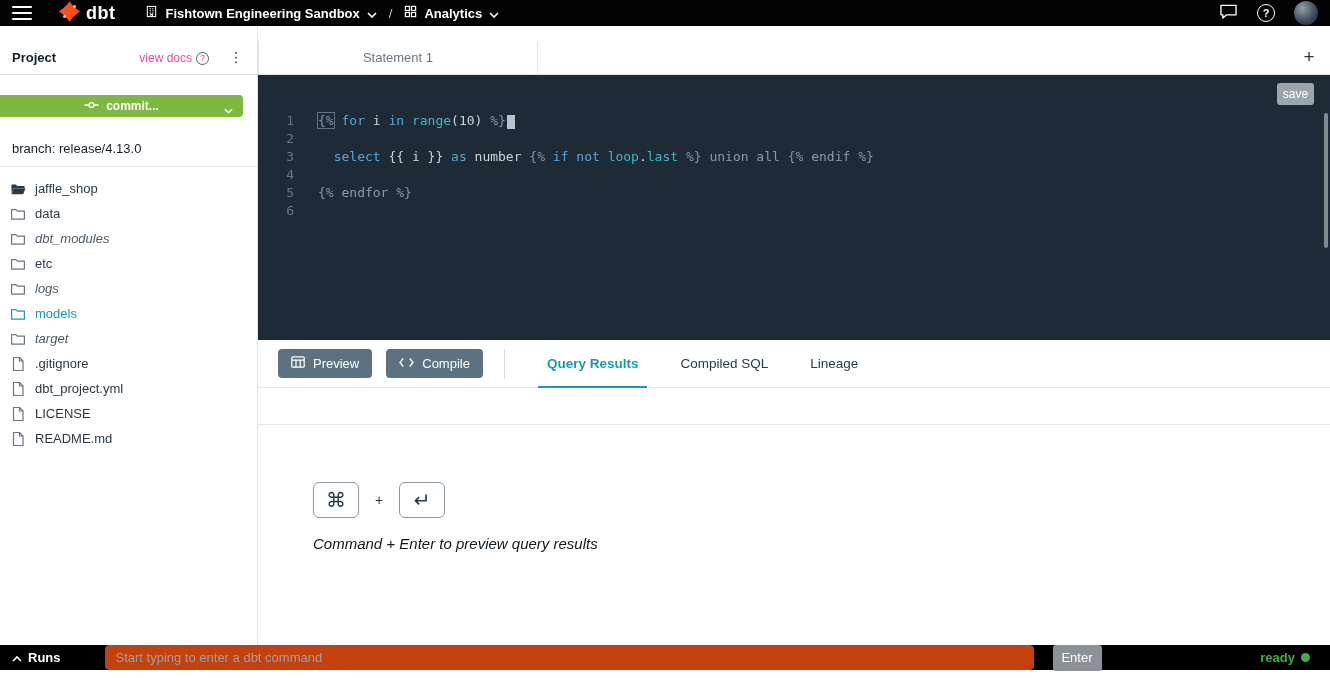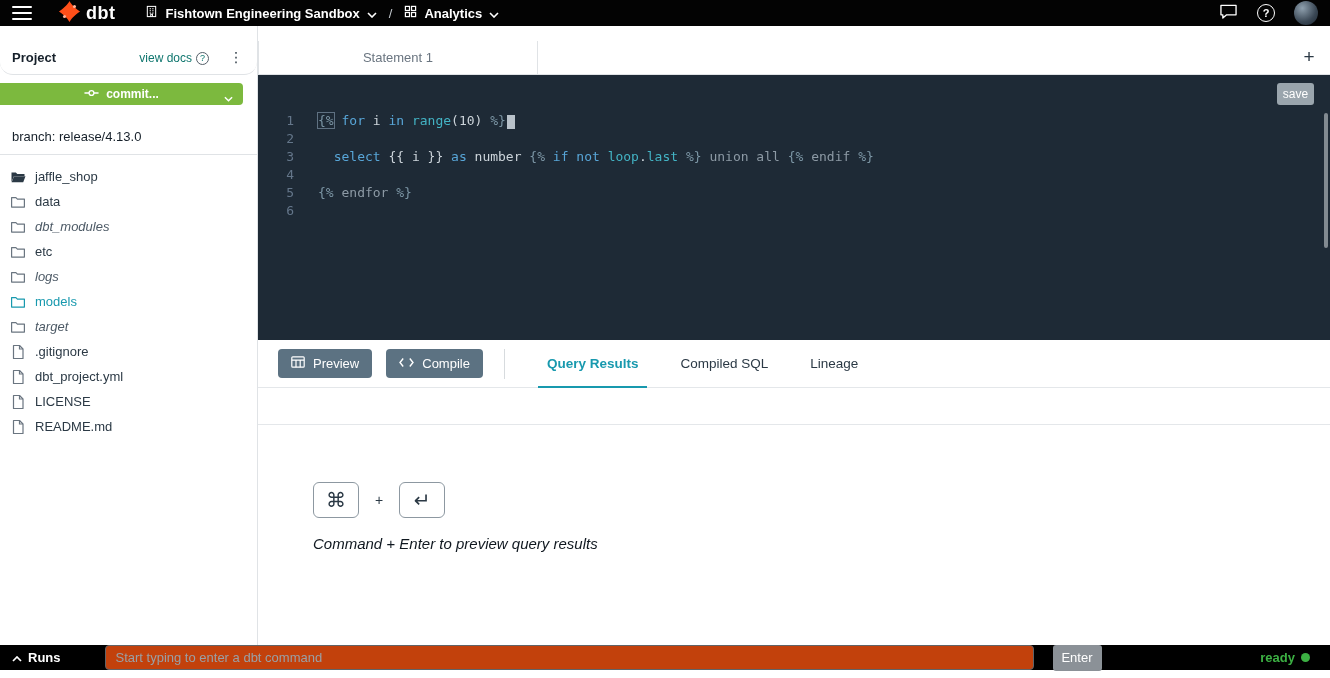--- a/index.html
+++ b/index.html
@@ -18,28 +18,28 @@
   .top-right { margin-left:auto; display:flex; align-items:center; gap:19px; }
   .help-circle { width:18px; height:18px; border:1.6px solid #fff; border-radius:50%;
                  display:flex; align-items:center; justify-content:center; font-size:11px; font-weight:700; cursor:pointer; }
   .avatar { width:24px; height:24px; border-radius:50%;
             background:radial-gradient(circle at 35% 30%, #8fa0ae, #3a4754 60%, #1d2731); cursor:pointer; }
 
   
   .sidebar { position:absolute; left:0; top:26px; width:258px; height:619px; background:#fff;
              border-right:1px solid #e0e3e6; }
   .sidebar-header { height:49px; border-bottom:1px solid #e0e3e6; display:flex; align-items:flex-end;
-                    padding:0 10px 9px 12px;border-radius:13px; }
+                    padding:0 10px 9px 12px; }
   .sidebar-title { font-size:13px; font-weight:700; color:#16202a; }
   .view-docs { margin-left:auto; display:flex; align-items:center; gap:4px; font-size:12px;
-               color:#0f766e; margin-right:16px; cursor:pointer; }
+               color:#ec4899; margin-right:16px; cursor:pointer; }
   .q-circle { width:13px; height:13px; border:1px solid #555f69; border-radius:50%; font-size:9px;
               display:flex; align-items:center; justify-content:center; }
   .kebab { font-size:14px; color:#2b3945; cursor:pointer; padding:0 4px; }
-  .commit-btn { position:relative; margin-top:8px; width:243px; height:22px; background:#7cb93e;
+  .commit-btn { position:relative; margin-top:20px; width:243px; height:22px; background:#7cb93e;
                 border-radius:0 4px 4px 0; display:flex; align-items:center; justify-content:center;
                 gap:7px; color:#fff; font-size:12px; font-weight:700; cursor:pointer; }
   .commit-chevron { position:absolute; right:10px; top:8px; }
   .branch { margin-top:24px; padding-left:12px; font-size:13px; color:#16202a; }
   .sidebar-divider { margin-top:10px; border-top:1px solid #e0e3e6; }
   .tree { margin-top:9px; }
   .tree-row { height:25px; display:flex; align-items:center; gap:9px; padding-left:10px;
               font-size:13px; color:#2b3945; cursor:pointer; }
   .tree-row.italic { font-style:italic; color:#4d5a66; }
   .tree-row.accent { color:#1899ae; }

